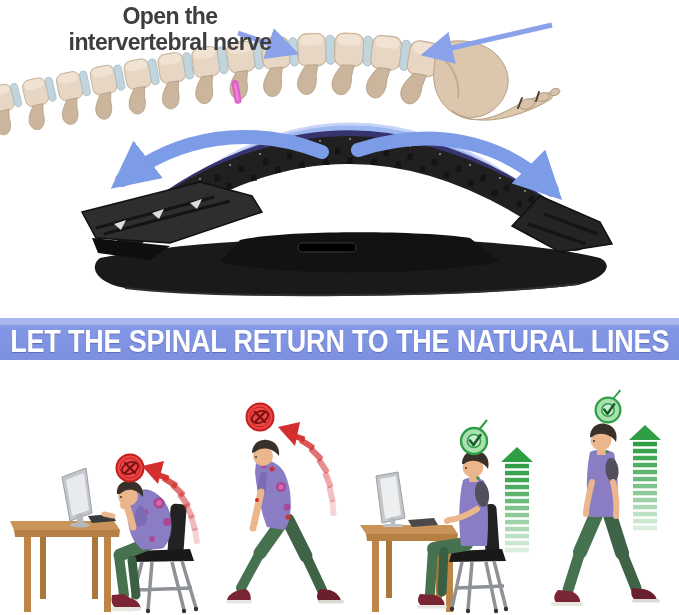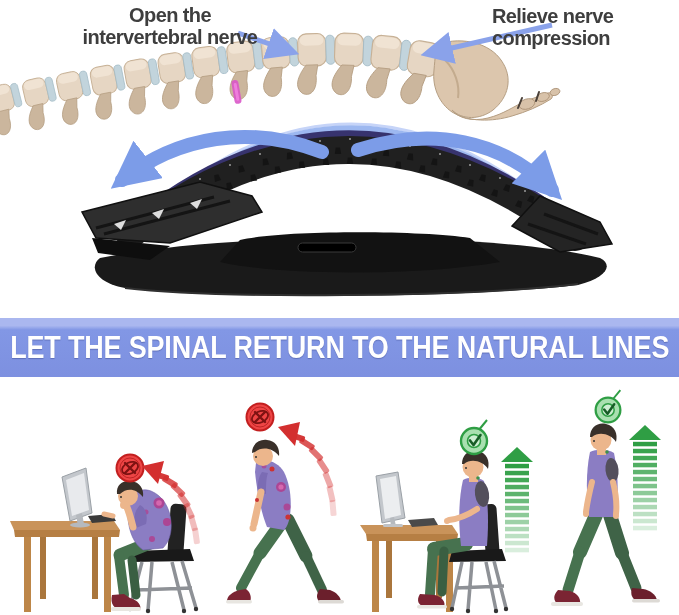--- a/index.html
+++ b/index.html
@@ -1,25 +1,25 @@
 <!DOCTYPE html>
 <html><head>
 <meta charset="utf-8">
 <style>
   html,body{margin:0;padding:0;background:#ffffff;}
   .stage{position:relative;width:679px;height:615px;background:#ffffff;overflow:hidden;
          font-family:"Liberation Sans",sans-serif;}
   .stage svg{position:absolute;left:0;top:0;}
-  .callout{position:absolute;color:#3e3e3e;font-size:20px;font-weight:600;
+  .callout{position:absolute;color:#3e3e3e;font-size:23px;font-weight:600;
            letter-spacing:-0.6px;line-height:1.12;}
   .callout-left{left:58px;top:4px;width:224px;text-align:center;}
   .callout-right{left:492px;top:5px;width:180px;text-align:left;}
-  .banner{position:absolute;left:0;top:318px;width:679px;height:59px;
+  .banner{position:absolute;left:0;top:318px;width:679px;height:42px;
           background:linear-gradient(180deg,#aab7ef 0%,#aab7ef 13%,#8297e5 20%,#7d90e0 100%);
-          display:flex;align-items:center;justify-content:center;}
+          display:flex;align-items:flex-end;justify-content:center;}
   .banner span{display:inline-block;white-space:nowrap;color:#ffffff;font-weight:bold;
           font-size:31px;letter-spacing:-0.2px;transform:scaleX(0.87);
           text-shadow:0 1px 1px rgba(20,30,90,.30);}
 </style>
 </head>
 <body>
 
 <div class="stage">
 
 <svg width="679" height="615" viewBox="0 0 679 615">
@@ -356,22 +356,18 @@
       <use href="#gseg" transform="translate(645 521)" opacity="0.25"></use>
       <use href="#gseg" transform="translate(645 528)" opacity="0.18"></use>
     </g>
   </g>
 </svg>
 
   <div class="callout callout-left">
     <div>Open the</div>
     <div>intervertebral nerve</div>
   </div>
-  <div class="callout callout-right">
-    <div>Relieve nerve</div>
-    <div>compression</div>
-  </div>
 
   <div class="banner">
     <span>LET THE SPINAL RETURN TO THE NATURAL LINES</span>
   </div>
 
 </div>
 
 </body></html>

